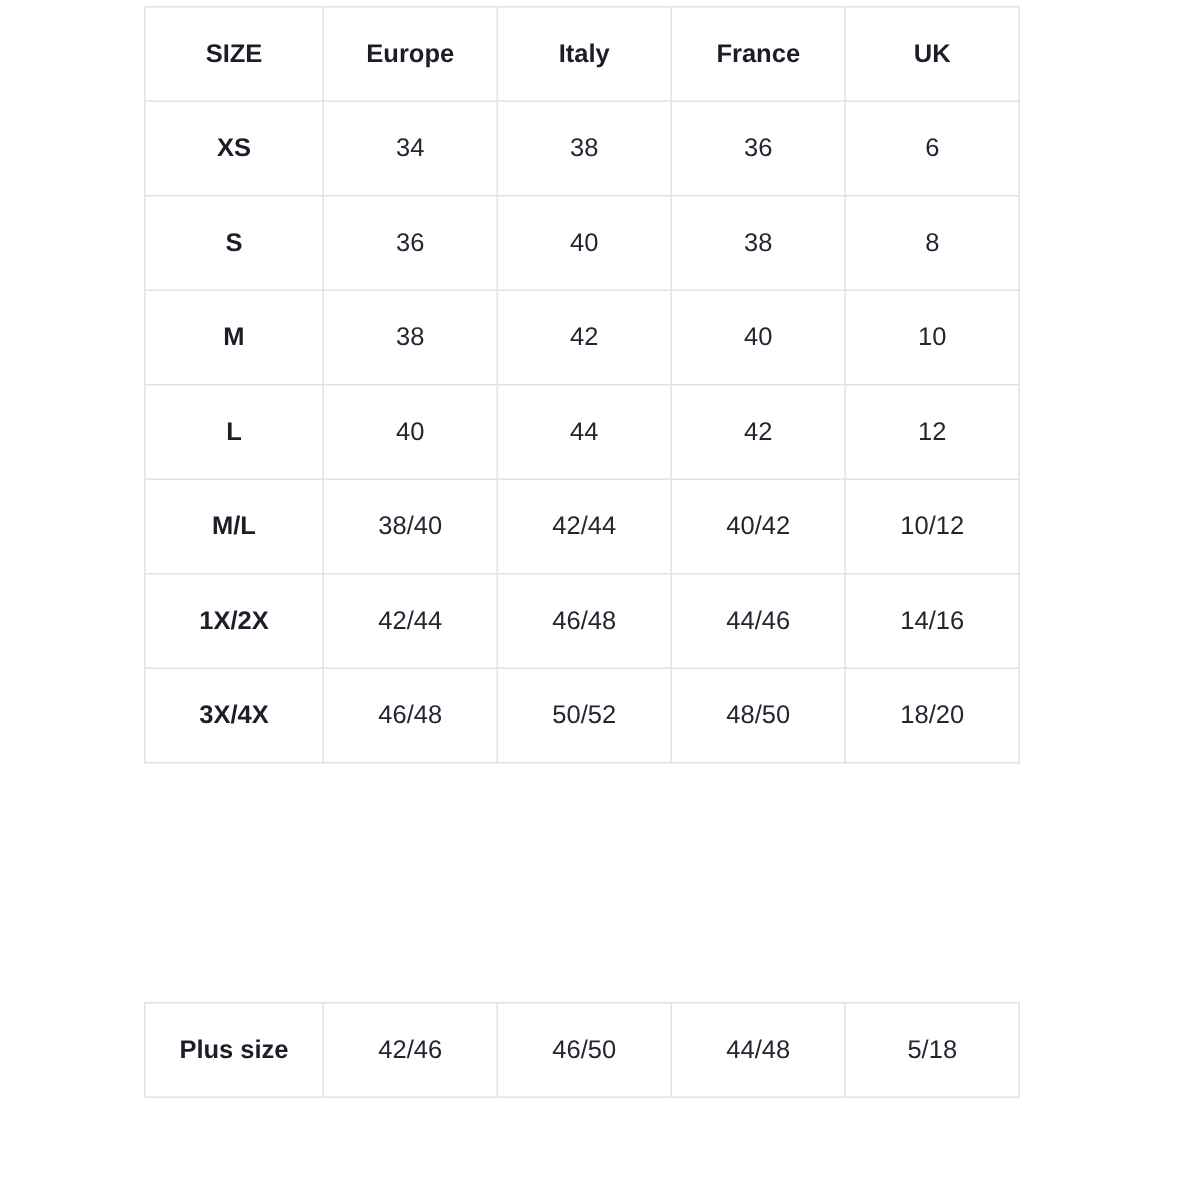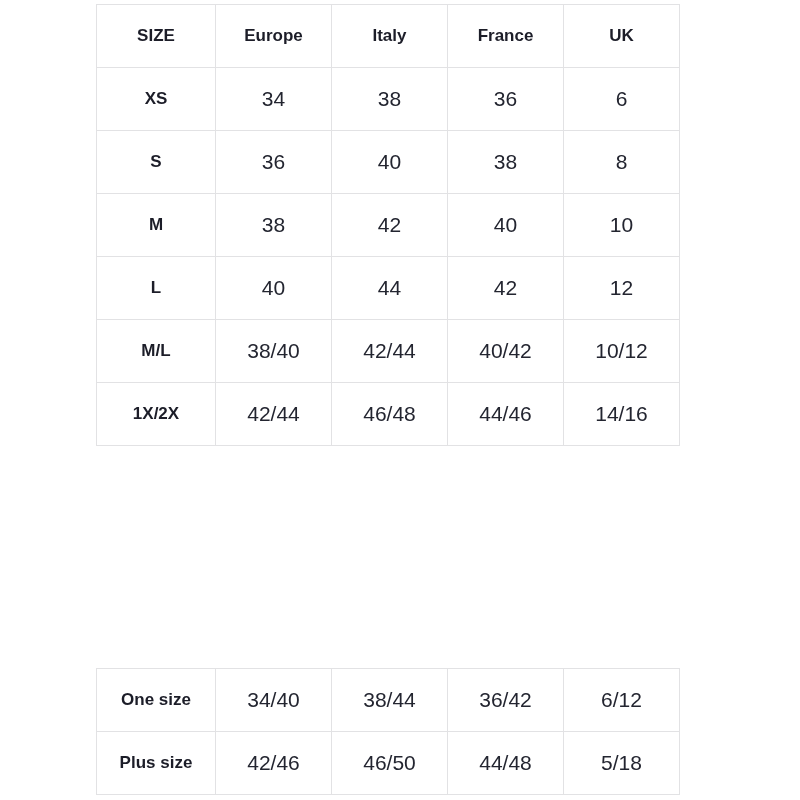--- a/index.html
+++ b/index.html
@@ -29,21 +29,21 @@
     border-collapse: collapse;
     width: 584px;
     table-layout: fixed;
   }
   table.size-table td, table.size-table th {
     border: 1px solid #e2e2e4;
     height: 62px;
     text-align: center;
     vertical-align: middle;
     color: #232530;
-    font-size: 21px;
+    font-size: 17px;
     font-weight: 400;
     padding: 0;
   }
   table.size-table th,
   table.size-table td.label-cell {
     font-weight: 700;
     font-size: 17px;
     color: #1c1d28;
   }
   col.c-label { width: 119px; }
@@ -111,42 +111,42 @@
           <td>40/42</td>
           <td>10/12</td>
         </tr>
         <tr>
           <td class="label-cell">1X/2X</td>
           <td>42/44</td>
           <td>46/48</td>
           <td>44/46</td>
           <td>14/16</td>
         </tr>
+        <tr>
+          <td class="label-cell">3X/4X</td>
+          <td>46/48</td>
+          <td>50/52</td>
+          <td>48/50</td>
+          <td>18/20</td>
+        </tr>
       </tbody>
     </table>
   </div>
 
   <div class="table-wrap" id="secondary-table-wrap">
     <table class="size-table" id="secondary-table">
       <colgroup>
         <col class="c-label">
           <col class="c-data">
           <col class="c-data">
           <col class="c-data">
           <col class="c-data">
       </colgroup>
       <tbody>
         <tr>
-          <td class="label-cell">One size</td>
-          <td>34/40</td>
-          <td>38/44</td>
-          <td>36/42</td>
-          <td>6/12</td>
-        </tr>
-        <tr>
           <td class="label-cell">Plus size</td>
           <td>42/46</td>
           <td>46/50</td>
           <td>44/48</td>
           <td>5/18</td>
         </tr>
       </tbody>
     </table>
   </div>
 

